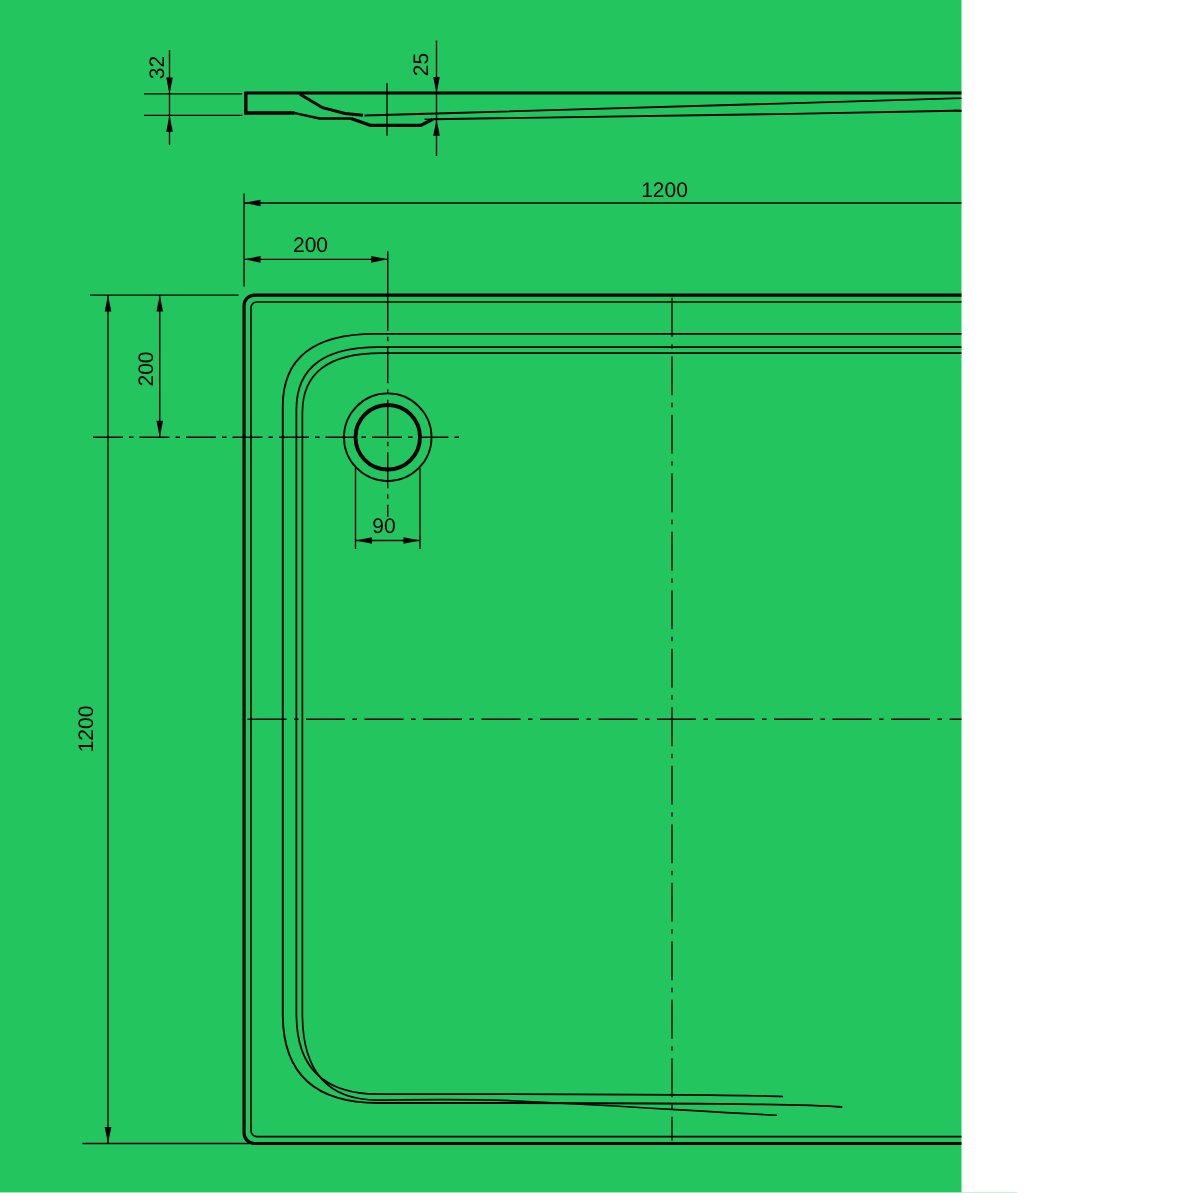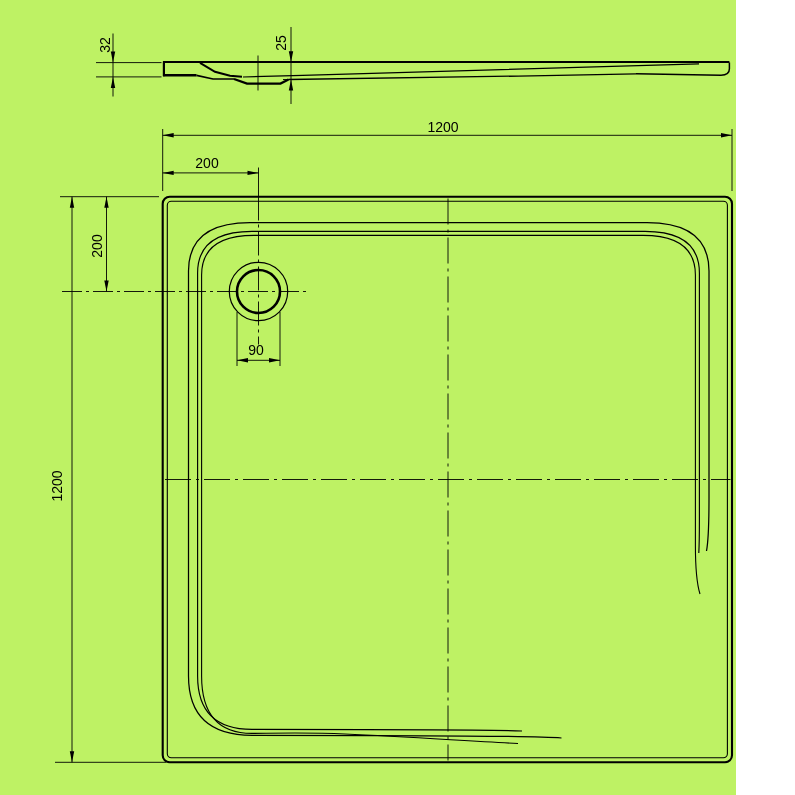--- a/index.html
+++ b/index.html
@@ -1,16 +1,16 @@
 <!DOCTYPE html>
 <html><head>
 <meta charset="utf-8">
 <style>
   html,body{margin:0;padding:0;background:#ffffff;}
-  #canvas{position:relative;width:736px;height:795px;background:#bef264;overflow:hidden;}
+  #canvas{position:relative;width:641px;height:795px;background:#22c55e;overflow:hidden;}
   svg{position:absolute;left:0;top:0;}
   .dim-label{font-family:"Liberation Sans",sans-serif;font-size:14px;fill:#000000;}
   .thin{stroke:#000000;stroke-width:0.9;fill:none;}
   .cline{stroke:#000000;stroke-width:0.9;fill:none;}
   .arrow{fill:#000000;stroke:none;}
 </style>
 </head>
 <body>
 
 <div id="canvas">

